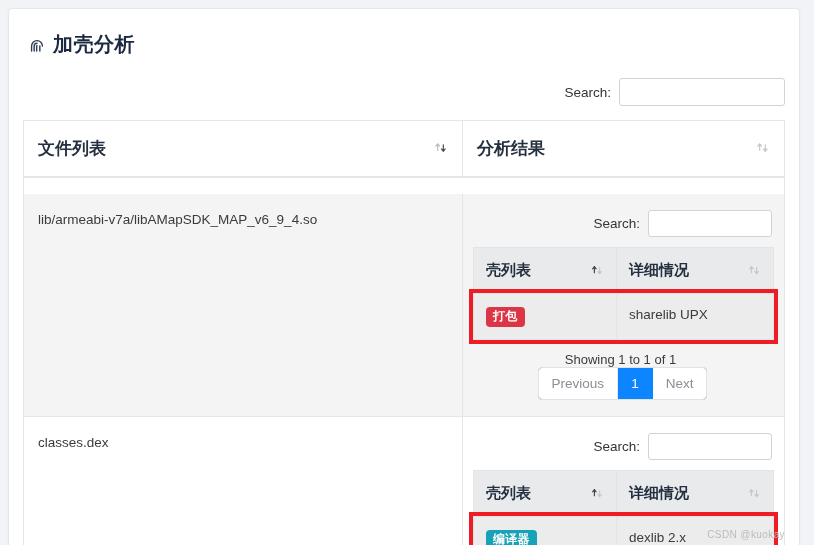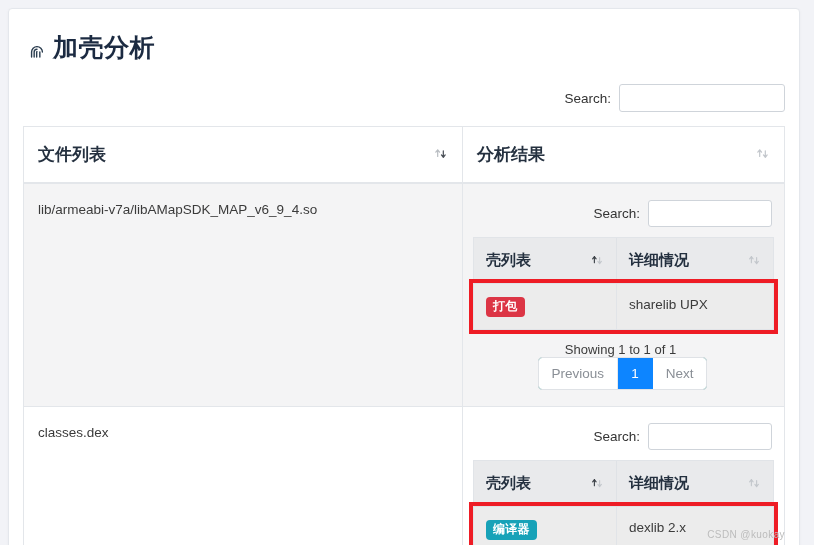--- a/index.html
+++ b/index.html
@@ -26,21 +26,21 @@
     box-shadow: 0 1px 3px rgba(0,0,0,0.04);
     overflow: hidden;
   }
 
   
   .panel-title {
     display: flex;
     align-items: center;
     gap: 6px;
     padding: 22px 0 0 18px;
-    font-size: 25px;
+    font-size: 20px;
     font-weight: bold;
     color: #1b2a41;
     letter-spacing: 0.5px;
   }
   .title-icon {
     width: 20px;
     height: 20px;
     display: inline-block;
     flex: 0 0 auto;
     position: relative;
@@ -91,21 +91,21 @@
     padding: 16px 14px;
     font-size: 17px;
     font-weight: bold;
     color: #24303f;
     box-sizing: border-box;
   }
   .col-file { width: 439px; border-right: 1px solid #e3e6ea; }
   .col-result { flex: 1 1 auto; }
 
   .outer-row { display: flex; border-bottom: 1px solid #e3e6ea; }
-  .outer-row.shaded { background: #f4f4f5; }
+  .outer-row.shaded { background: #f4f4f5; margin-top: 16px; }
   .outer-cell-file {
     width: 439px;
     border-right: 1px solid #e3e6ea;
     box-sizing: border-box;
     padding: 18px 14px;
     font-size: 13.5px;
     color: #3b3b3b;
     word-break: break-all;
   }
   .outer-cell-result {

